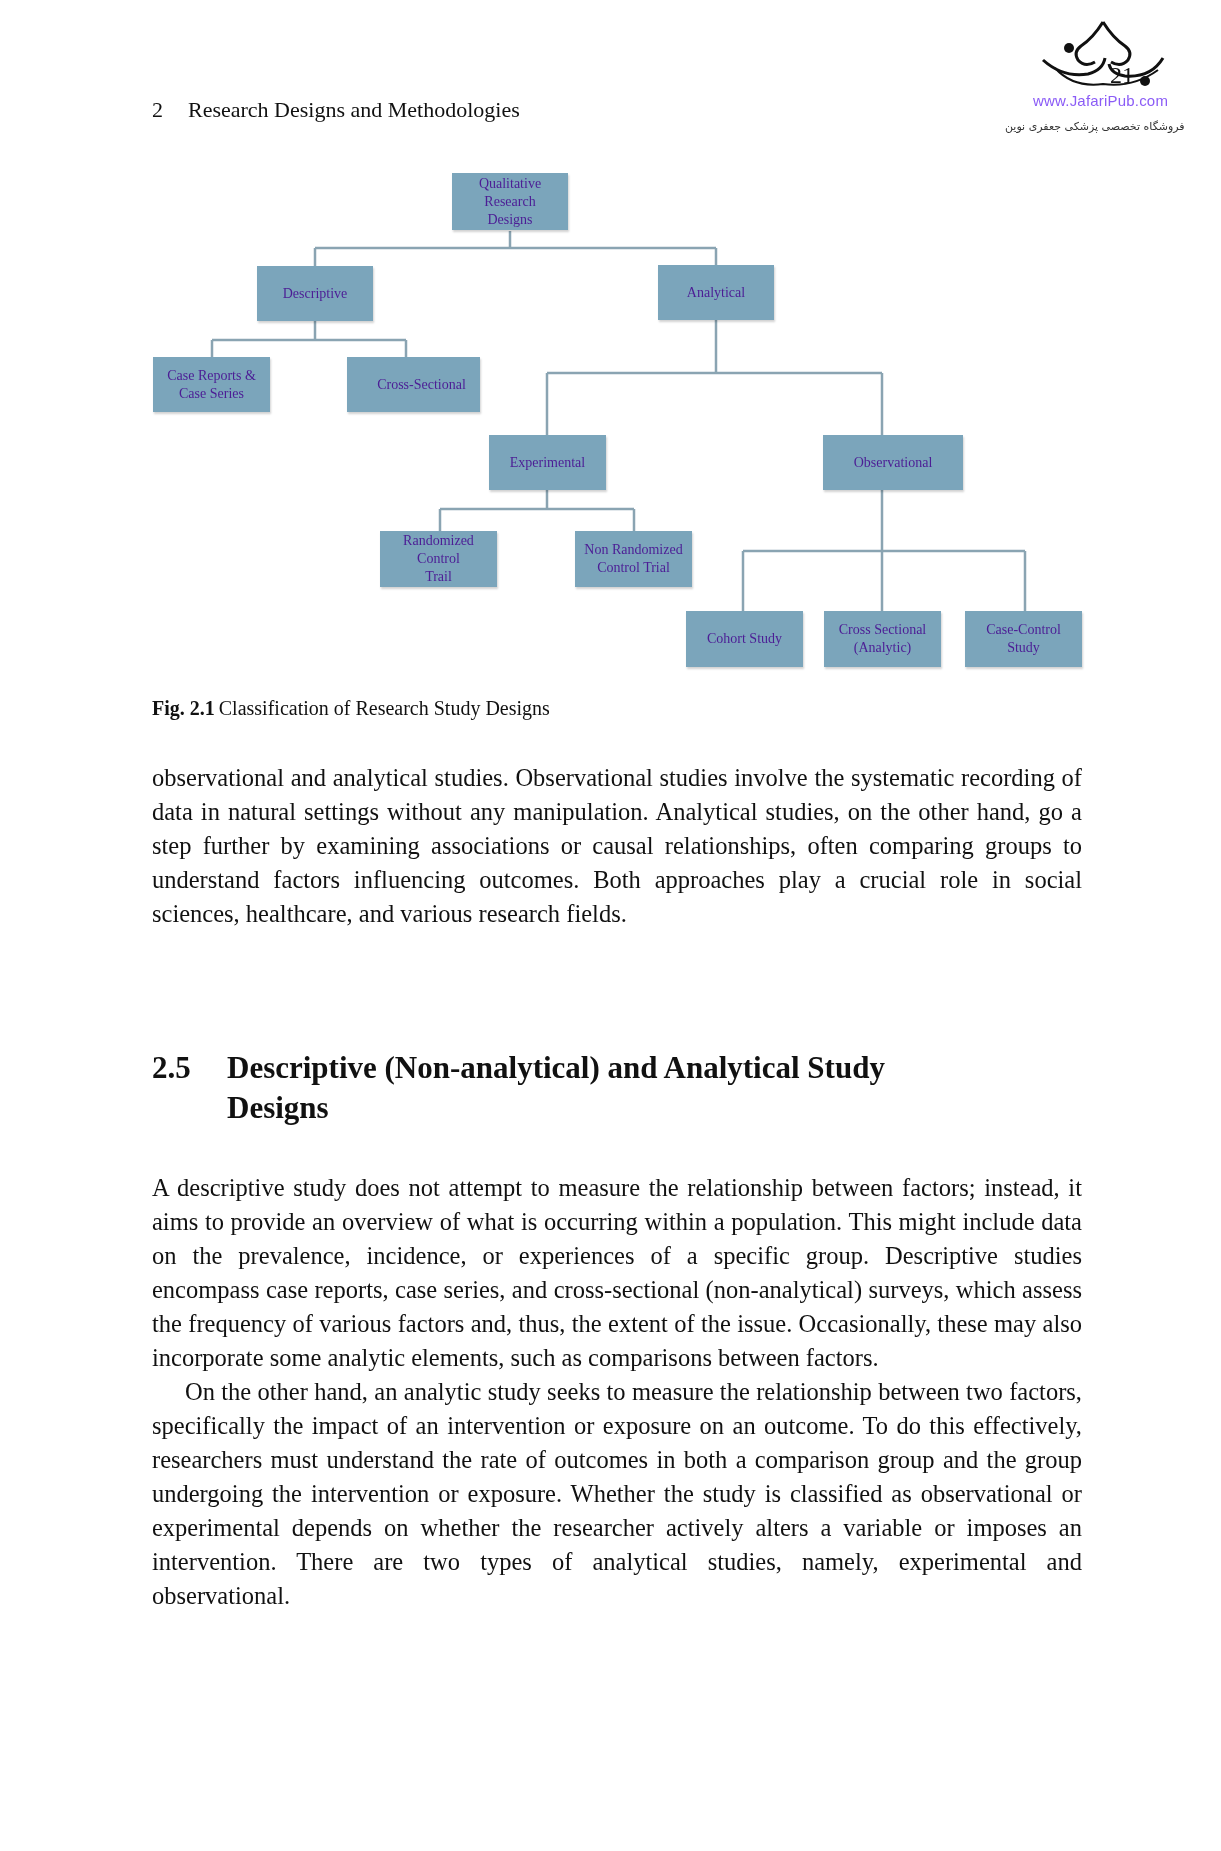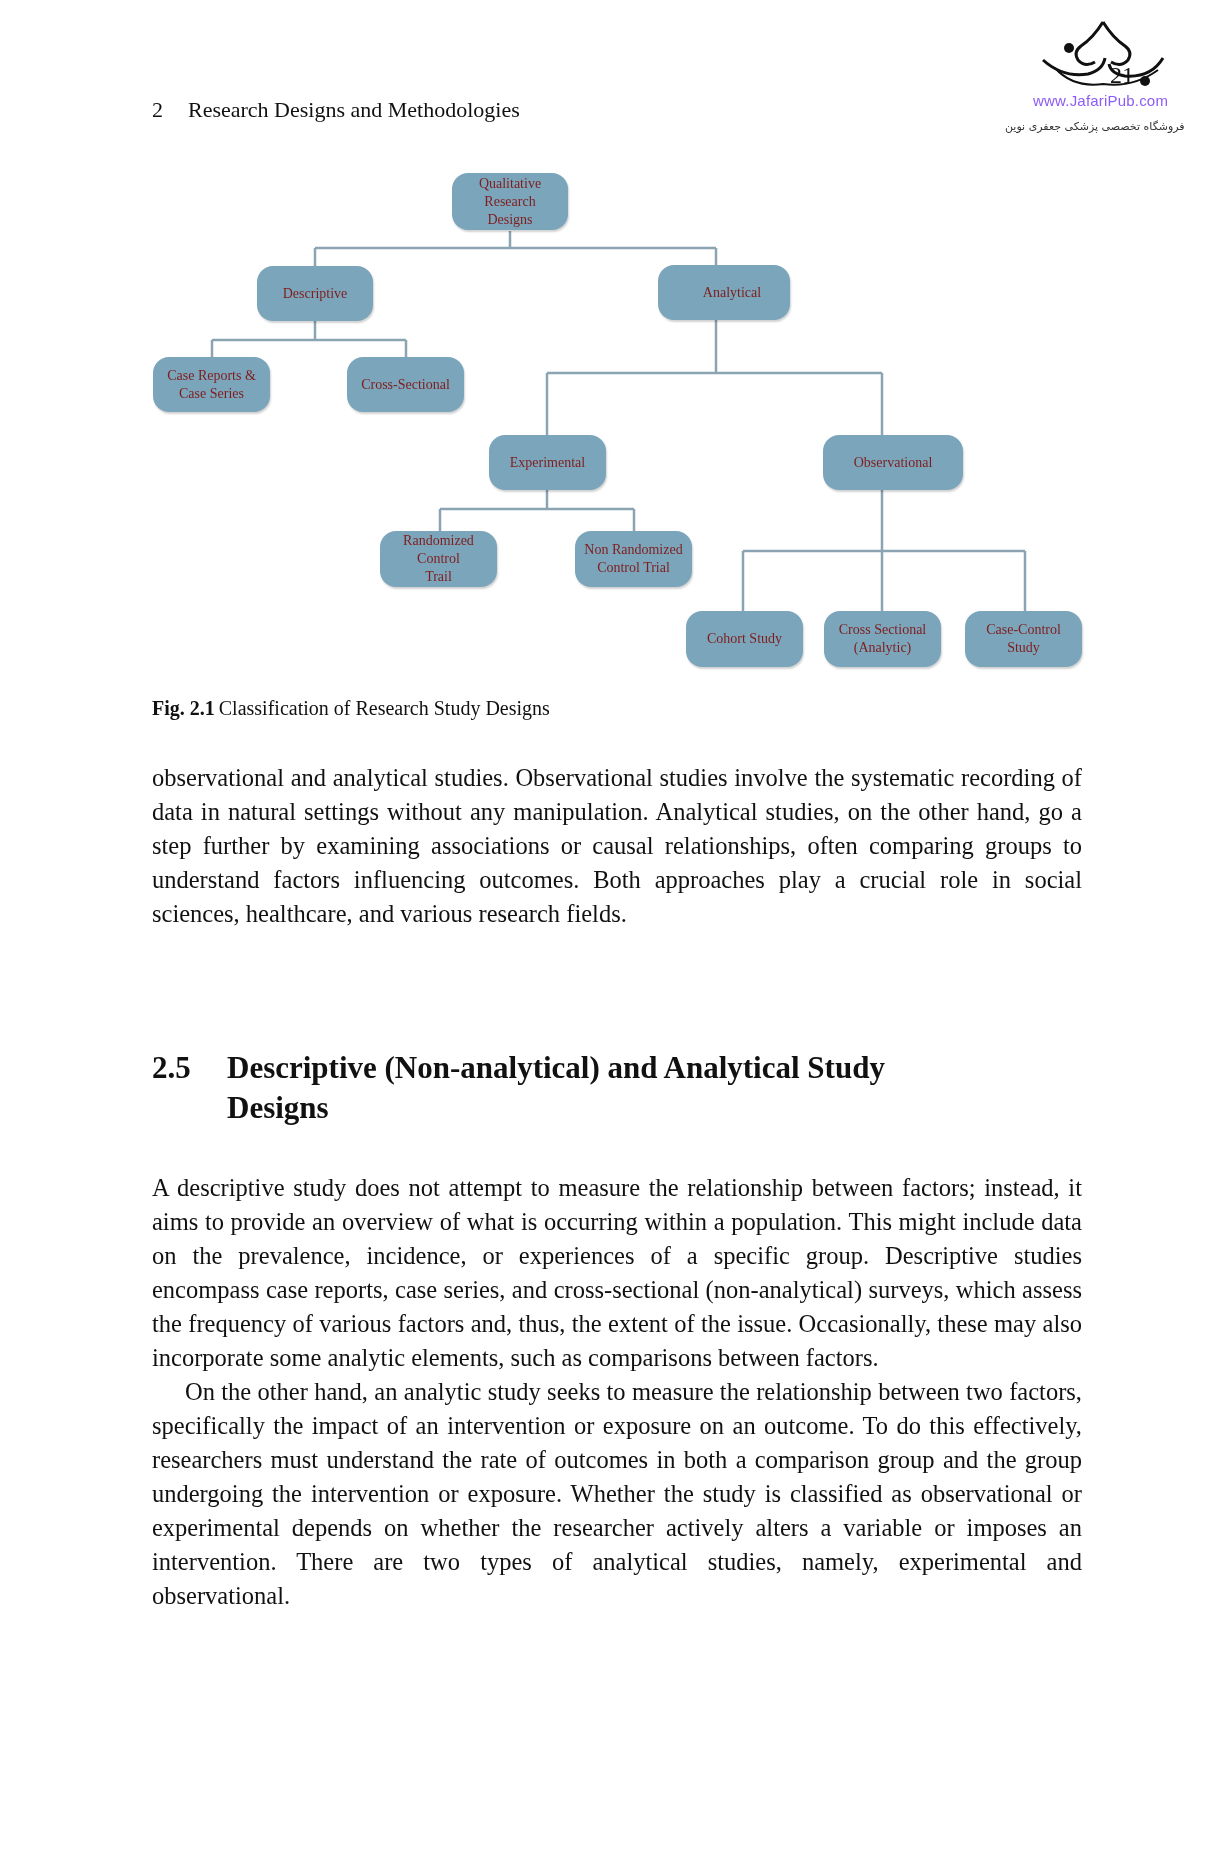--- a/index.html
+++ b/index.html
@@ -13,24 +13,24 @@
   .watermark .logo { position: absolute; left: 38px; top: 0; width: 140px; height: 75px; }
   .watermark .url { position: absolute; left: 38px; top: 74px; font-family: "Liberation Sans", "DejaVu Sans", sans-serif;
                     font-size: 15px; color: #8b5cf6; letter-spacing: 0.2px; }
   .watermark .tagline { position: absolute; left: 10px; top: 102px; font-family: "DejaVu Sans", sans-serif;
                         font-size: 11px; color: #333; direction: rtl; white-space: nowrap; }
   .page-number { position: absolute; left: 1063px; top: 62px; font-size: 24px; color: #111; margin-left: 47px; }
 
   
   .diagram { position: absolute; left: 0; top: 0; width: 1221px; height: 700px; }
   .diagram svg { position: absolute; left: 0; top: 0; }
-  .node { position: absolute; background: #7ba5bb; border-radius: 16px;
+  .node { position: absolute; background: #7ba5bb; border-radius: 0;
           box-shadow: 1px 2px 2px rgba(0,0,0,0.18);
           display: flex; align-items: center; justify-content: center; text-align: center;
-          font-size: 14px; line-height: 18px; color: #7f1d1d; white-space: pre-line; }
+          font-size: 14px; line-height: 18px; color: #4c1d95; white-space: pre-line; }
 
   .caption { position: absolute; left: 152px; top: 697px; font-size: 20px; }
   .caption .fig-label { font-weight: bold; margin-right: 4px; }
 
   .text-block { position: absolute; left: 152px; width: 930px; font-size: 24.5px; line-height: 34px;
                 text-align: justify; hyphens: manual; }
   .text-block p { margin: 0; }
   .text-block p.indent { text-indent: 33px; }
 
   .section-heading { position: absolute; left: 152px; top: 1048px; font-size: 31px; line-height: 40px; font-weight: bold; }
@@ -72,24 +72,24 @@
       <path d="M547 490 V509 M440 509 H634 M440 509 V532 M634 509 V532"></path>
 
       <path d="M882 490 V612 M743 551 H1025 M743 551 V612 M1025 551 V612"></path>
     </g>
   </svg>
 
   <div class="node" style="left:452px; top:173px; width:116px; height:57px;">Qualitative
 Research
 Designs</div>
   <div class="node" style="left:257px; top:266px; width:116px; height:55px;text-align:right;">Descriptive</div>
-  <div class="node" style="left:658px; top:265px; width:116px; height:55px;padding-left:16px;">Analytical</div>
+  <div class="node" style="left:658px; top:265px; width:116px; height:55px;">Analytical</div>
   <div class="node" style="left:153px; top:357px; width:117px; height:55px;">Case Reports &amp;
 Case Series</div>
-  <div class="node" style="left:347px; top:357px; width:117px; height:55px;">Cross-Sectional</div>
+  <div class="node" style="left:347px; top:357px; width:117px; height:55px;padding-left:16px;">Cross-Sectional</div>
   <div class="node" style="left:489px; top:435px; width:117px; height:55px;">Experimental</div>
   <div class="node" style="left:823px; top:435px; width:140px; height:55px;">Observational</div>
   <div class="node" style="left:380px; top:531px; width:117px; height:56px;">Randomized
 Control
 Trail</div>
   <div class="node" style="left:575px; top:531px; width:117px; height:56px;">Non Randomized
 Control Trial</div>
   <div class="node" style="left:686px; top:611px; width:117px; height:56px;">Cohort Study</div>
   <div class="node" style="left:824px; top:611px; width:117px; height:56px;">Cross Sectional
 (Analytic)</div>

